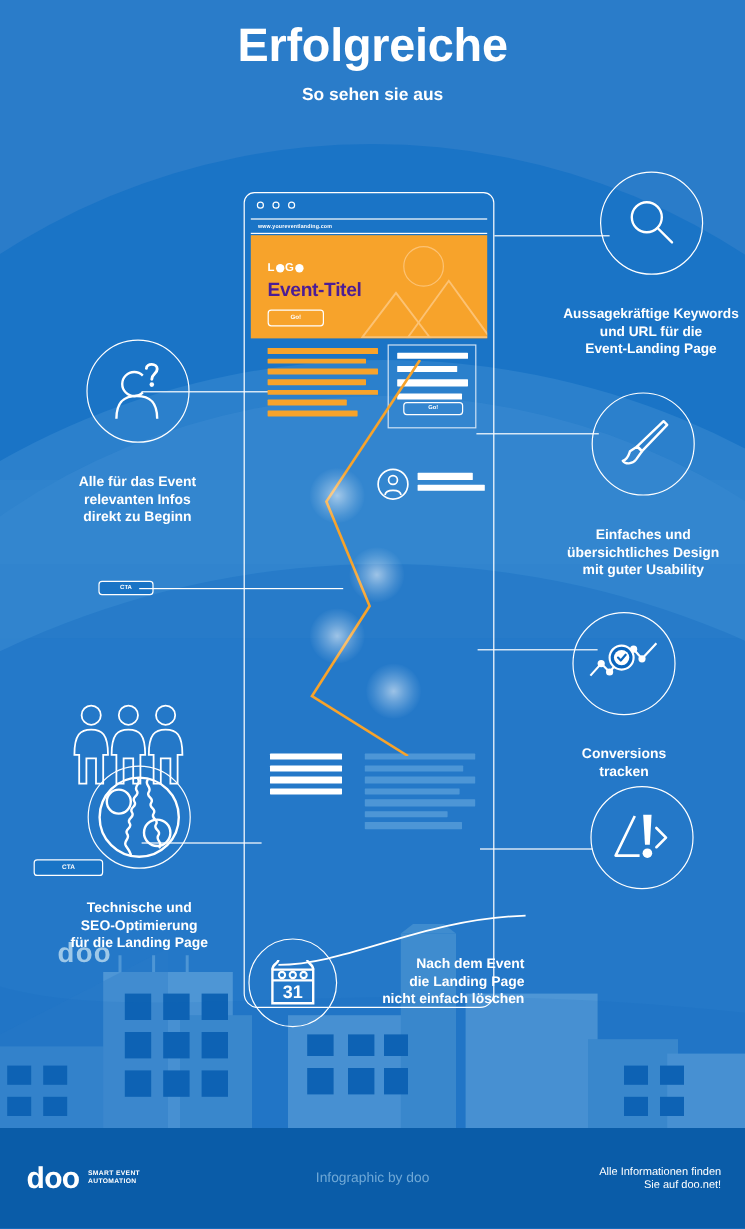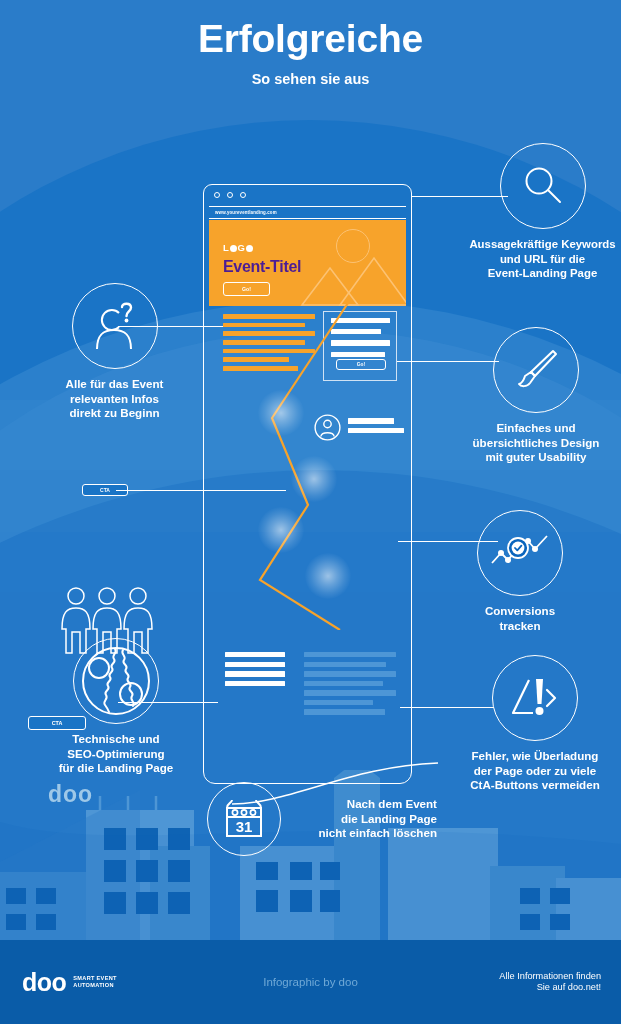--- a/index.html
+++ b/index.html
@@ -42,21 +42,21 @@
   .title-wrap h1 {
     color:#ffffff; font-size:39px; line-height:33px; font-weight:bold;
     letter-spacing:-0.2px;
   }
   .title-wrap .sub {
     margin-top:16px; color:#ffffff; font-size:14.5px; font-weight:bold;
   }
 
   
   #mock {
-    position:absolute; left:203px; top:184px; width:209px; height:600px;
+    position:absolute; left:203px; top:160px; width:209px; height:680px;
     z-index:5;
     text-align:right;
   }
   .mock-frame {
     position:absolute; inset:0;
     border:1.6px solid #ffffff;
     border-radius:9px 9px 12px 12px;
     background:transparent;
   }
   .mock-dots { position:absolute; left:11px; top:8px; display:flex; gap:7px; }
@@ -156,21 +156,21 @@
 
   
   .callout { position:absolute; z-index:7; }
   .icon-circle {
     width:86px; height:86px; border-radius:50%;
     border:1.7px solid #ffffff;
     display:flex; align-items:center; justify-content:center;
     margin:0 auto;
   }
   .callout .label {
-    margin-top:8px; color:#ffffff; font-size:11.6px; font-weight:bold;
+    margin-top:26px; color:#ffffff; font-size:11.6px; font-weight:bold;
     line-height:14.5px; text-align:center; white-space:pre-line;
   }
   .leader { position:absolute; background:#ffffff; height:1.4px; z-index:4; }
 
   
   #c-keywords { left:465px; top:143px; width:155px; }
   #c-keywords .label { font-size:11.4px; }
   #c-infos    { left:32px;  top:283px; width:165px; }
   #c-design   { left:456px; top:327px; width:160px; }
   #c-cta      { left:30px;  top:462px; width:178px; }
@@ -417,23 +417,20 @@
 
   <div class="callout" id="c-error">
     <div class="icon-circle">
       <svg width="56" height="48" viewBox="0 0 56 48">
         <path d="M22 6 L6 39 L26 39" fill="none" stroke="#fff" stroke-width="2.2" stroke-linejoin="round"></path>
         <path d="M40 16 L48 24 L40 32" fill="none" stroke="#fff" stroke-width="2.2" stroke-linecap="round" stroke-linejoin="round"></path>
         <path d="M29 5 L36 5 L34.5 30 L30.5 30 Z" fill="#ffffff"></path>
         <circle cx="32.5" cy="37" r="4" fill="#ffffff"></circle>
       </svg>
     </div>
-    <div class="label">Fehler, wie Überladung
-der Page oder zu viele
-CtA-Buttons vermeiden</div>
   </div>
 
   <div class="callout" id="c-calendar">
     <div class="icon-circle">
       <svg width="48" height="48" viewBox="0 0 48 48">
         <path d="M7 13 h34 v28 h-34 z" fill="none" stroke="#fff" stroke-width="2"></path>
         <path d="M7 13 c0 -5 5 -5 5 -8 M41 13 c0 -5 -5 -5 -5 -8" fill="none" stroke="#fff" stroke-width="2"></path>
         <line x1="7" y1="22" x2="41" y2="22" stroke="#fff" stroke-width="2"></line>
         <circle cx="15" cy="17.5" r="2.6" fill="none" stroke="#fff" stroke-width="1.7"></circle>
         <circle cx="24" cy="17.5" r="2.6" fill="none" stroke="#fff" stroke-width="1.7"></circle>

